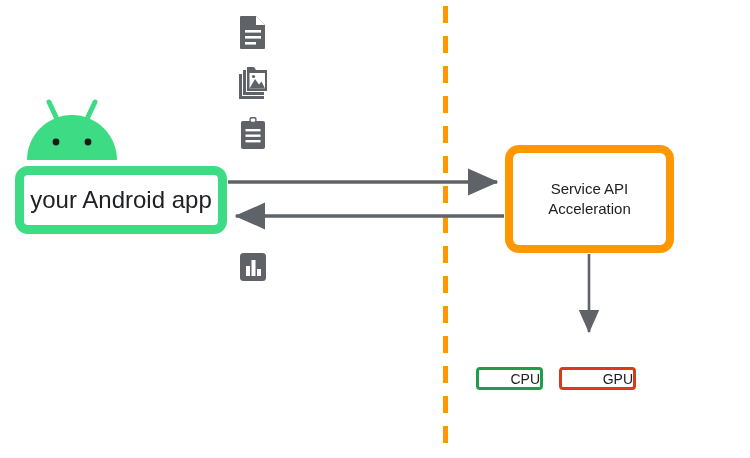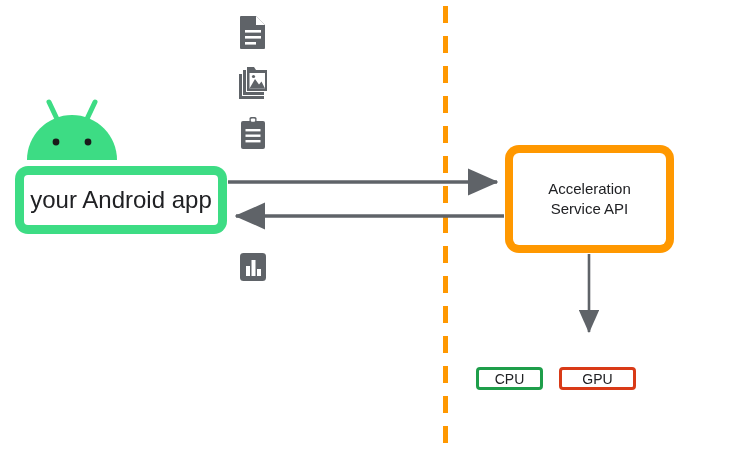--- a/index.html
+++ b/index.html
@@ -116,21 +116,21 @@
   .chip {
     position: absolute;
     height: 23px;
     box-sizing: border-box;
     border-width: 3px;
     border-style: solid;
     border-radius: 4px;
     background: #ffffff;
     display: flex;
     align-items: center;
-    justify-content: center;
+    justify-content: flex-end;
     font-size: 14px;
     color: #202124;
   }
   .chip-cpu { left: 476px; top: 367px; width: 67px; border-color: #1e9e4a; }
   .chip-gpu { left: 559px; top: 367px; width: 77px; border-color: #d93a17; }
 </style>
 </head>
 <body>
 
 <div id="canvas">
@@ -198,22 +198,22 @@
   </div>
 
   <div class="divider">
     <svg viewBox="0 0 5 458" width="5" height="458" preserveAspectRatio="none" aria-hidden="true">
       <line x1="2.5" y1="6" x2="2.5" y2="452" stroke="#FF9800" stroke-width="5" stroke-dasharray="17 13"></line>
     </svg>
   </div>
 
   <div class="api-box">
     <div class="api-box-inner">
+      <span class="api-box-label">Service API</span>
       <span class="api-box-label">Acceleration</span>
-      <span class="api-box-label">Service API</span>
     </div>
   </div>
 
   <svg class="arrows" viewBox="0 0 750 458" width="750" height="458" aria-hidden="true">
     <defs>
       <marker id="arrowRight" markerWidth="9" markerHeight="8" refX="8.6" refY="4" orient="auto" markerUnits="strokeWidth">
         <path d="M0,0 L9,4 L0,8 Z" fill="#5f6368"></path>
       </marker>
       <marker id="arrowLeft" markerWidth="9" markerHeight="8" refX="8.6" refY="4" orient="auto" markerUnits="strokeWidth">
         <path d="M0,0 L9,4 L0,8 Z" fill="#5f6368"></path>

